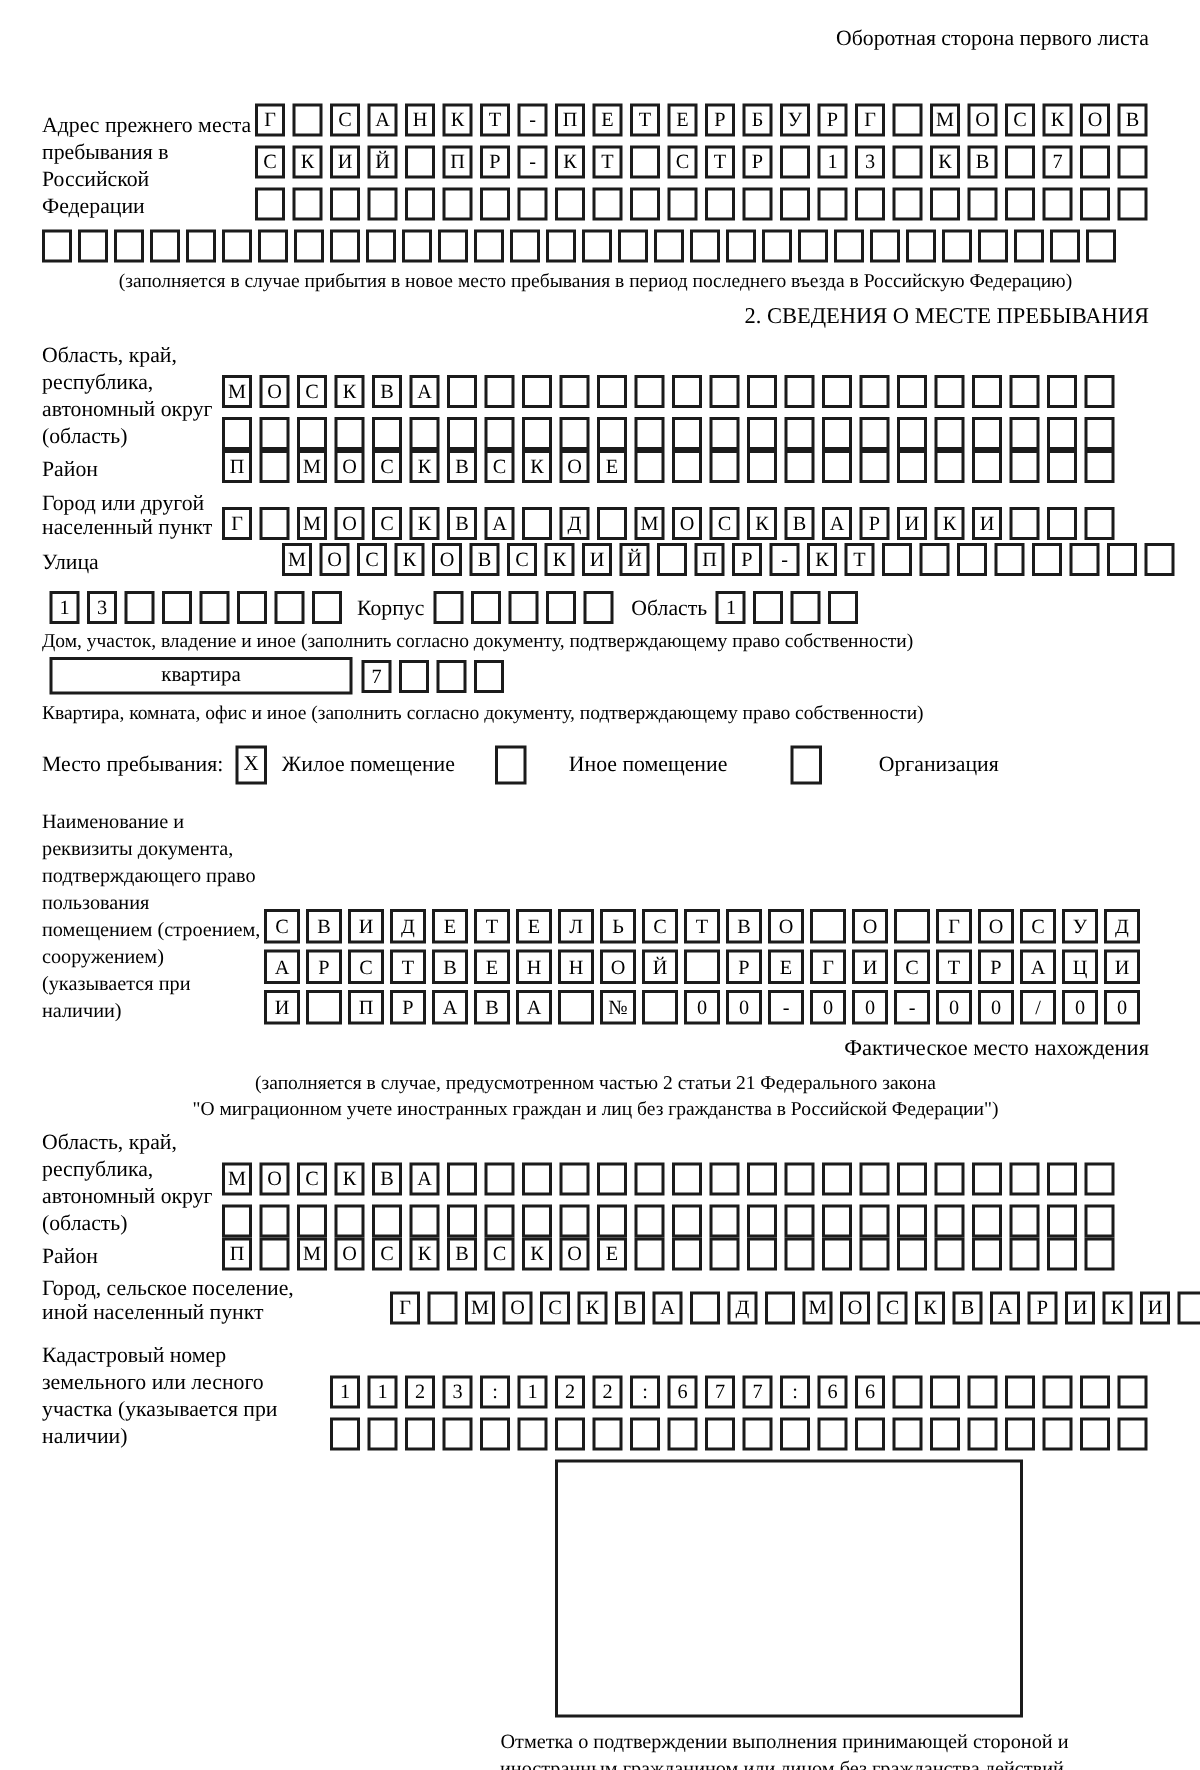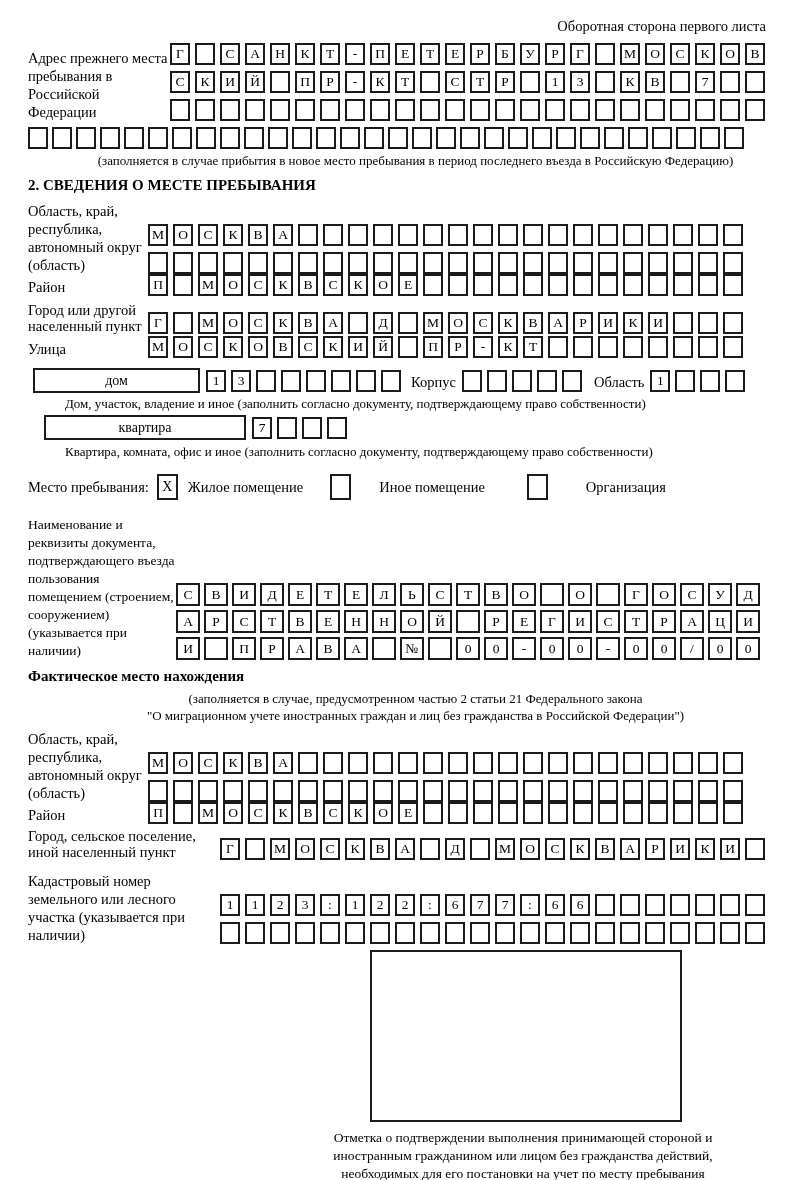--- a/index.html
+++ b/index.html
@@ -6,40 +6,40 @@
   html, body { background: #ffffff; }
   body {
     width: 800px; height: 1180px;
     color: #000;
     font-family: "Liberation Serif", "DejaVu Serif", serif;
     font-size: 14.5px;
     overflow: hidden;
   }
   .page { padding: 18px 34px 0 28px; }
 
-  .corner { text-align: right; font-size: 14.5px; margin-bottom: 8px; }
+  .corner { text-align: right; font-size: 14.5px; margin-bottom: 34px; }
 
   .frow { display: flex; align-items: flex-end; }
   .flabel { flex: 0 0 auto; line-height: 18px; padding-top: 2px; }
   .flabel.lh16 { line-height: 16px; }
 
   .cellcol { display: flex; flex-direction: column; gap: 6px; }
   .cellrow { display: flex; gap: 5px; }
   .cellrow.g4 { gap: 4px; }
   .cell {
     flex: 0 0 auto; width: 20px; height: 22px;
     border: 2px solid #1b1b1b;
     display: flex; align-items: center; justify-content: center;
     font-size: 13.5px; line-height: 1;
   }
   .cellrow.w24 .cell { width: 24px; height: 23px; }
 
-  .caption { font-size: 13px; margin-left: 37px; }
+  .caption { font-size: 13px; }
   .caption.center { text-align: center; }
-  .h-bold { font-weight: bold; text-align: left; font-size: 15px; }
+  .h-bold { font-weight: normal; text-align: right; font-size: 15px; }
 
   .wbox {
     border: 2px solid #1b1b1b; height: 25px;
     display: flex; align-items: center; justify-content: center;
     flex: 0 0 auto; font-size: 14px;
   }
   .inline-lbl { flex: 0 0 auto; padding-top: 3px; }
 
   .ckbox {
     flex: 0 0 auto; width: 21px; height: 26px;
@@ -52,21 +52,21 @@
     border: 2px solid #1b1b1b;
     width: 312px; height: 172px;
     margin-left: 342px;
   }
   .stamp-note {
     width: 398px; margin-left: 296px; margin-top: 7px;
     text-align: center; font-size: 13.5px; line-height: 18px;
   }
 
   
-  .mt2 { margin-top: 2px; } .mt3 { margin-top: 3px; } .mt4 { margin-top: 4px; }
+  .mt2 { margin-top: 2px; gap: 40px; } .mt3 { margin-top: 3px; } .mt4 { margin-top: 4px; }
   .mt6 { margin-top: 6px; } .mt8 { margin-top: 8px; } .mt10 { margin-top: 10px; }
   .mt14 { margin-top: 14px; }
 </style>
 </head>
 <body>
 
 <div class="page">
 
   <div class="corner">Оборотная сторона первого листа</div>
 
@@ -331,21 +331,20 @@
         <span class="cell"></span>
         <span class="cell"></span>
         <span class="cell"></span>
         <span class="cell"></span>
         <span class="cell"></span>
         <span class="cell"></span>
       </div>
   </div>
 
   <div class="frow mt10" style="margin-left:5px; align-items:center; gap:6px;">
-    <div class="wbox" style="width:167px;">дом</div>
     <div class="cellrow">
         <span class="cell">1</span>
         <span class="cell">3</span>
         <span class="cell"></span>
         <span class="cell"></span>
         <span class="cell"></span>
         <span class="cell"></span>
         <span class="cell"></span>
         <span class="cell"></span>
       </div>
@@ -360,21 +359,21 @@
     <div class="inline-lbl" style="margin-left:6px;">Область</div>
     <div class="cellrow">
         <span class="cell">1</span>
         <span class="cell"></span>
         <span class="cell"></span>
         <span class="cell"></span>
       </div>
   </div>
   <div class="caption mt3">Дом, участок, владение и иное (заполнить согласно документу, подтверждающему право собственности)</div>
 
-  <div class="frow mt3" style="margin-left:16px; align-items:center; gap:6px;">
+  <div class="frow mt3" style="margin-left:5px; align-items:center; gap:6px;">
     <div class="wbox" style="width:202px;">квартира</div>
     <div class="cellrow">
         <span class="cell">7</span>
         <span class="cell"></span>
         <span class="cell"></span>
         <span class="cell"></span>
       </div>
   </div>
   <div class="caption mt4">Квартира, комната, офис и иное (заполнить согласно документу, подтверждающему право собственности)</div>
 
@@ -382,21 +381,21 @@
     <div>Место пребывания:</div>
     <div class="ckbox" style="margin-left:8px;">X</div>
     <div style="margin-left:10px;">Жилое помещение</div>
     <div class="ckbox" style="margin-left:27px;"></div>
     <div style="margin-left:28px;">Иное помещение</div>
     <div class="ckbox" style="margin-left:42px;"></div>
     <div style="margin-left:38px;">Организация</div>
   </div>
 
   <div class="frow mt14">
-    <div class="flabel" style="width:148px; font-size:13.5px;">Наименование и реквизиты документа, подтверждающего въезда пользования помещением (строением, сооружением) (указывается при наличии)</div>
+    <div class="flabel" style="width:148px; font-size:13.5px;">Наименование и реквизиты документа, подтверждающего право пользования помещением (строением, сооружением) (указывается при наличии)</div>
     <div class="cellcol" style="gap:4px;">
       <div class="cellrow g4 w24">
           <span class="cell">С</span>
           <span class="cell">В</span>
           <span class="cell">И</span>
           <span class="cell">Д</span>
           <span class="cell">Е</span>
           <span class="cell">Т</span>
           <span class="cell">Е</span>
           <span class="cell">Л</span>

